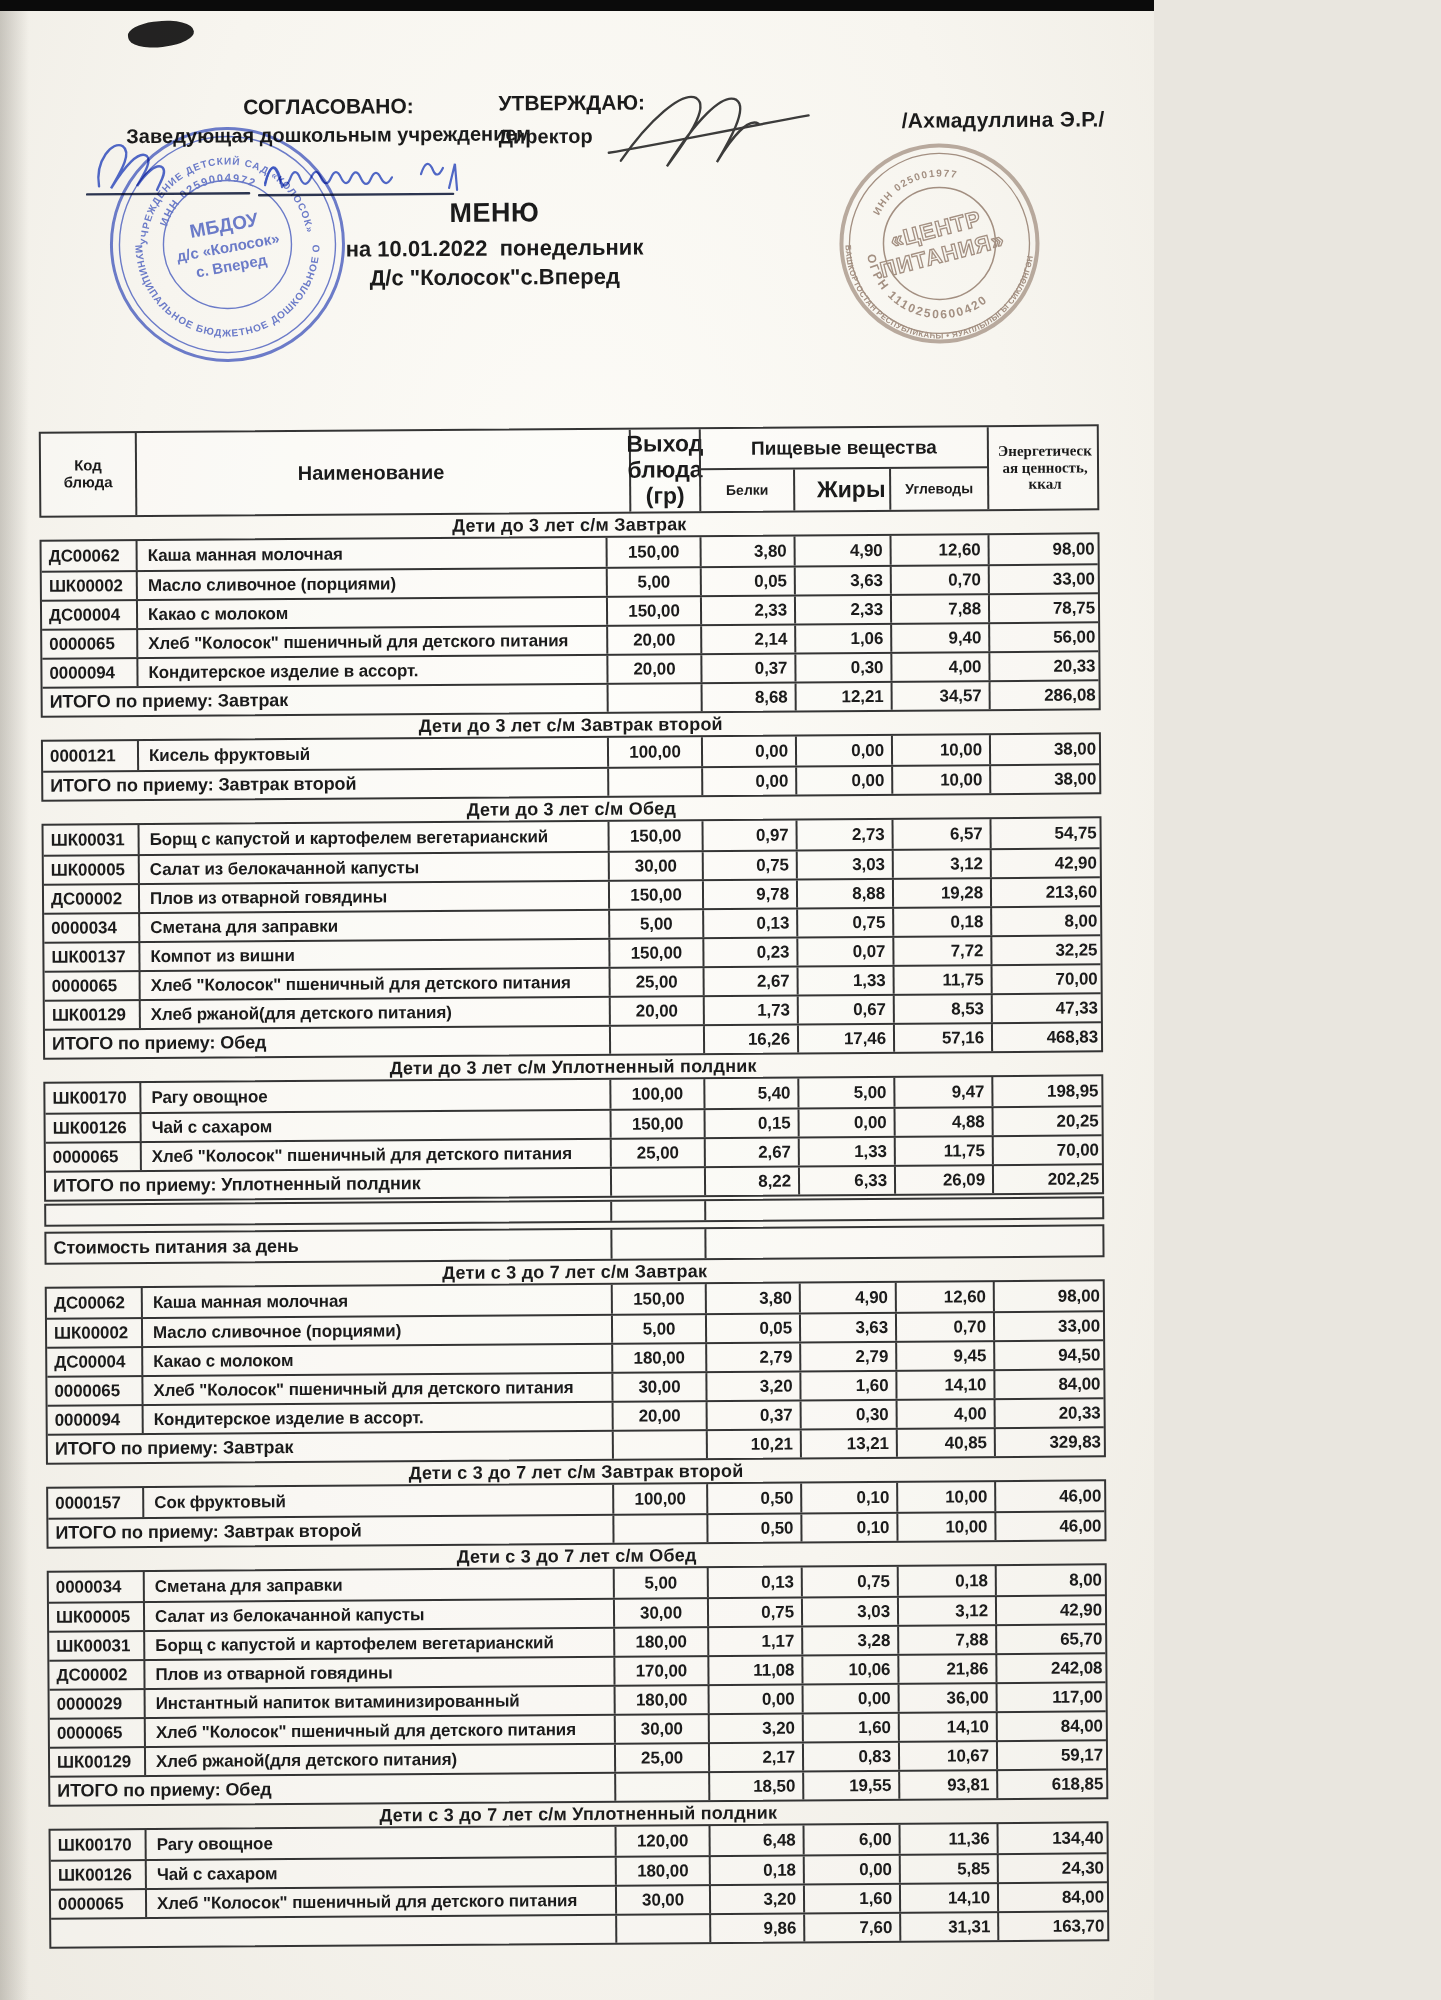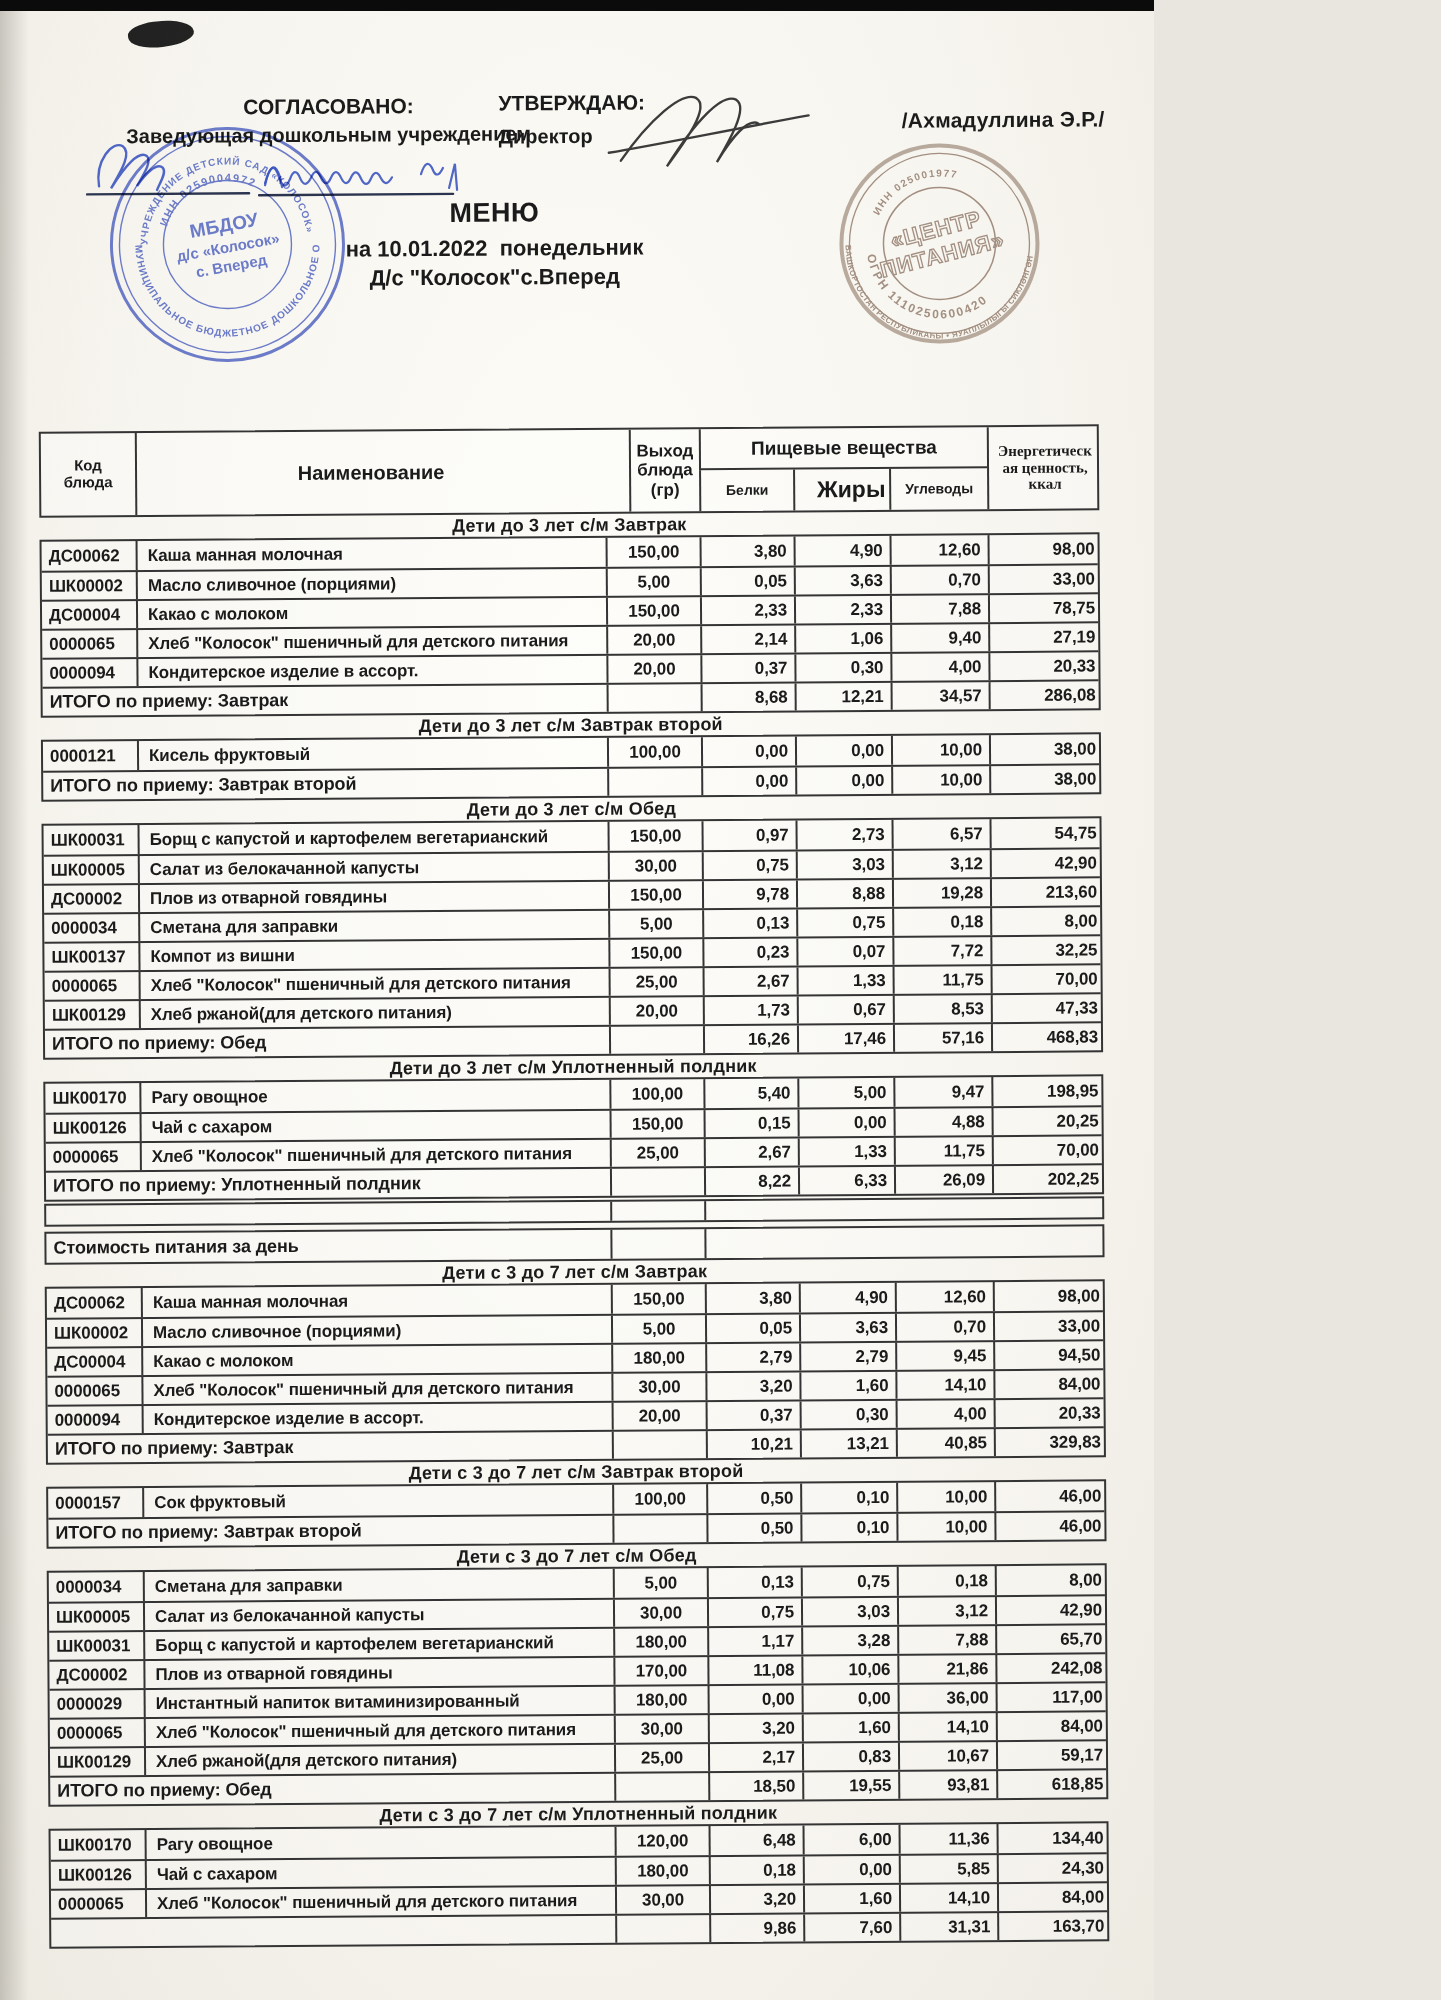--- a/index.html
+++ b/index.html
@@ -40,21 +40,21 @@
   .stamp-right{left:833px;top:138px;opacity:.8;}
 
   
   .tbl{position:relative;margin-left:38px;width:1060px;}
   .thead{display:grid;grid-template-columns:94px 470px 94px 94px 96px 98px 114px;
     grid-template-rows:41px 41px;border:2.5px solid var(--ln);background:rgba(255,255,255,.35);}
   .hc{display:flex;align-items:center;justify-content:center;text-align:center;font-weight:700;
     border-left:2px solid var(--ln);white-space:pre-line;line-height:1.12;}
   .hc-code{grid-area:1/1/3/2;border-left:none;font-size:15px;}
   .hc-name{grid-area:1/2/3/3;font-size:20px;}
-  .hc-out{grid-area:1/3/3/4;font-size:17px;margin-left:24px;}
+  .hc-out{grid-area:1/3/3/4;font-size:23px;margin-left:24px;}
   .hc-nutr{grid-area:1/4/2/7;border-bottom:2px solid var(--ln);font-size:19px;}
   .hc-p{grid-area:2/4/3/5;font-size:14px;}
   .hc-f{grid-area:2/5/3/6;font-size:23px;padding-left:18px;}
   .hc-c{grid-area:2/6/3/7;font-size:14px;}
   .hc-e{grid-area:1/7/3/8;font-size:15px;font-family:Liberation Serif, serif;}
 
   .band{height:22px;display:flex;align-items:center;justify-content:center;
     font-size:18px;font-weight:700;letter-spacing:.2px;}
   .sec-box{border:2.5px solid var(--ln);background:rgba(255,255,255,.25);}
   .trow{display:grid;grid-template-columns:94px 470px 94px 94px 96px 98px 114px;min-height:29px;}
@@ -222,21 +222,21 @@
               <div class="cell c-val num">7,88</div>
               <div class="cell c-val num">78,75</div>
             </div>
             <div class="trow">
               <div class="cell c-code">0000065</div>
               <div class="cell c-name">Хлеб "Колосок" пшеничный для детского питания</div>
               <div class="cell c-out num">20,00</div>
               <div class="cell c-val num">2,14</div>
               <div class="cell c-val num">1,06</div>
               <div class="cell c-val num">9,40</div>
-              <div class="cell c-val num">27,19</div>
+              <div class="cell c-val num">56,00</div>
             </div>
             <div class="trow">
               <div class="cell c-code">0000094</div>
               <div class="cell c-name">Кондитерское изделие в ассорт.</div>
               <div class="cell c-out num">20,00</div>
               <div class="cell c-val num">0,37</div>
               <div class="cell c-val num">0,30</div>
               <div class="cell c-val num">4,00</div>
               <div class="cell c-val num">20,33</div>
             </div>

